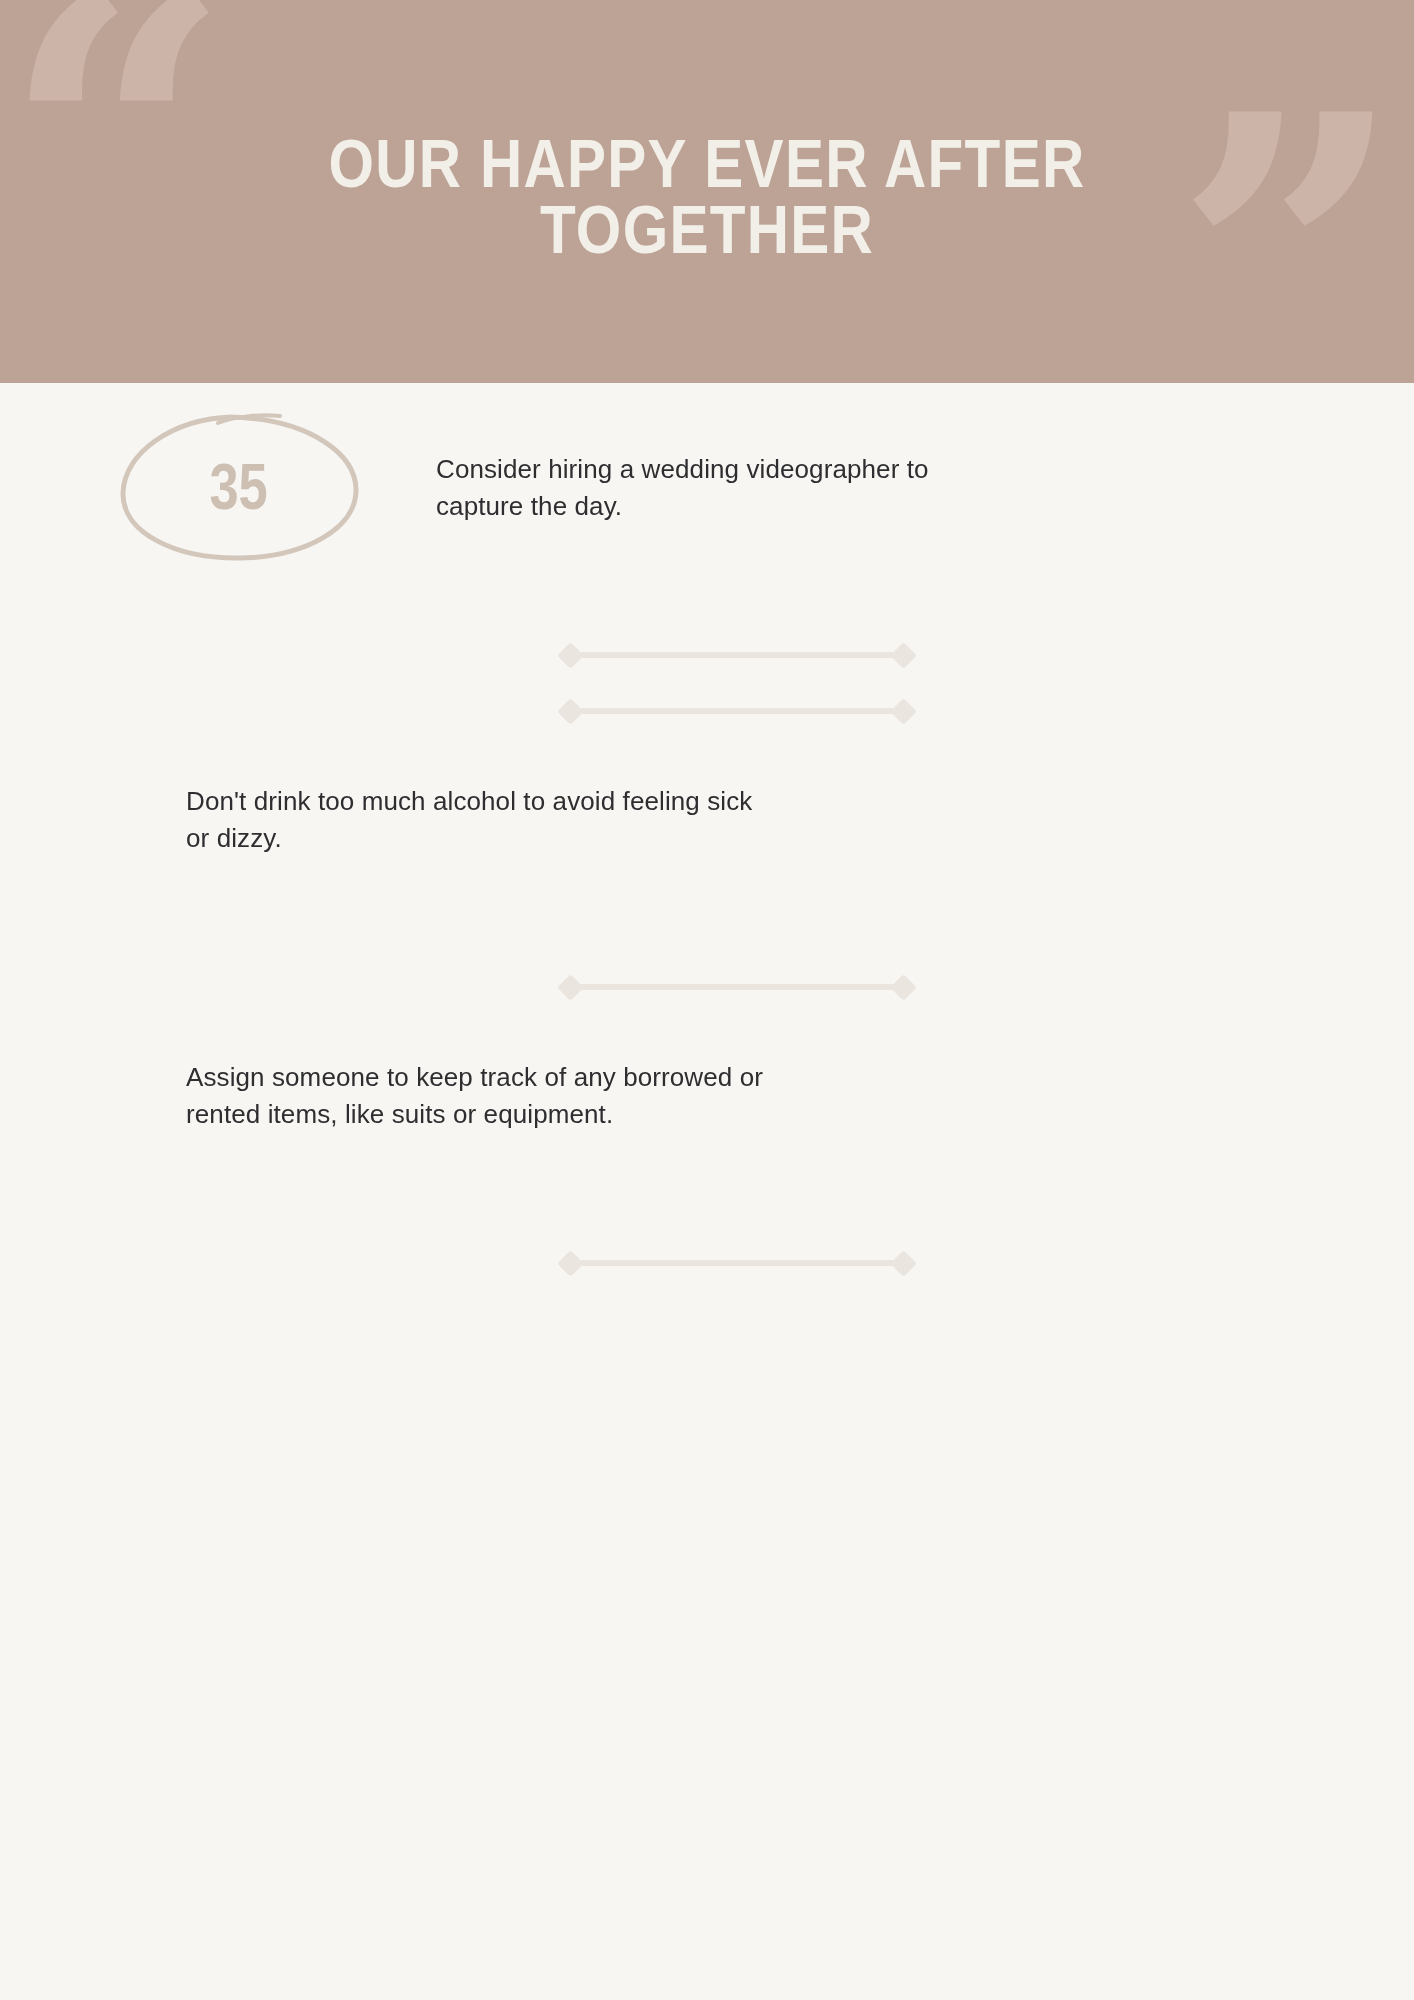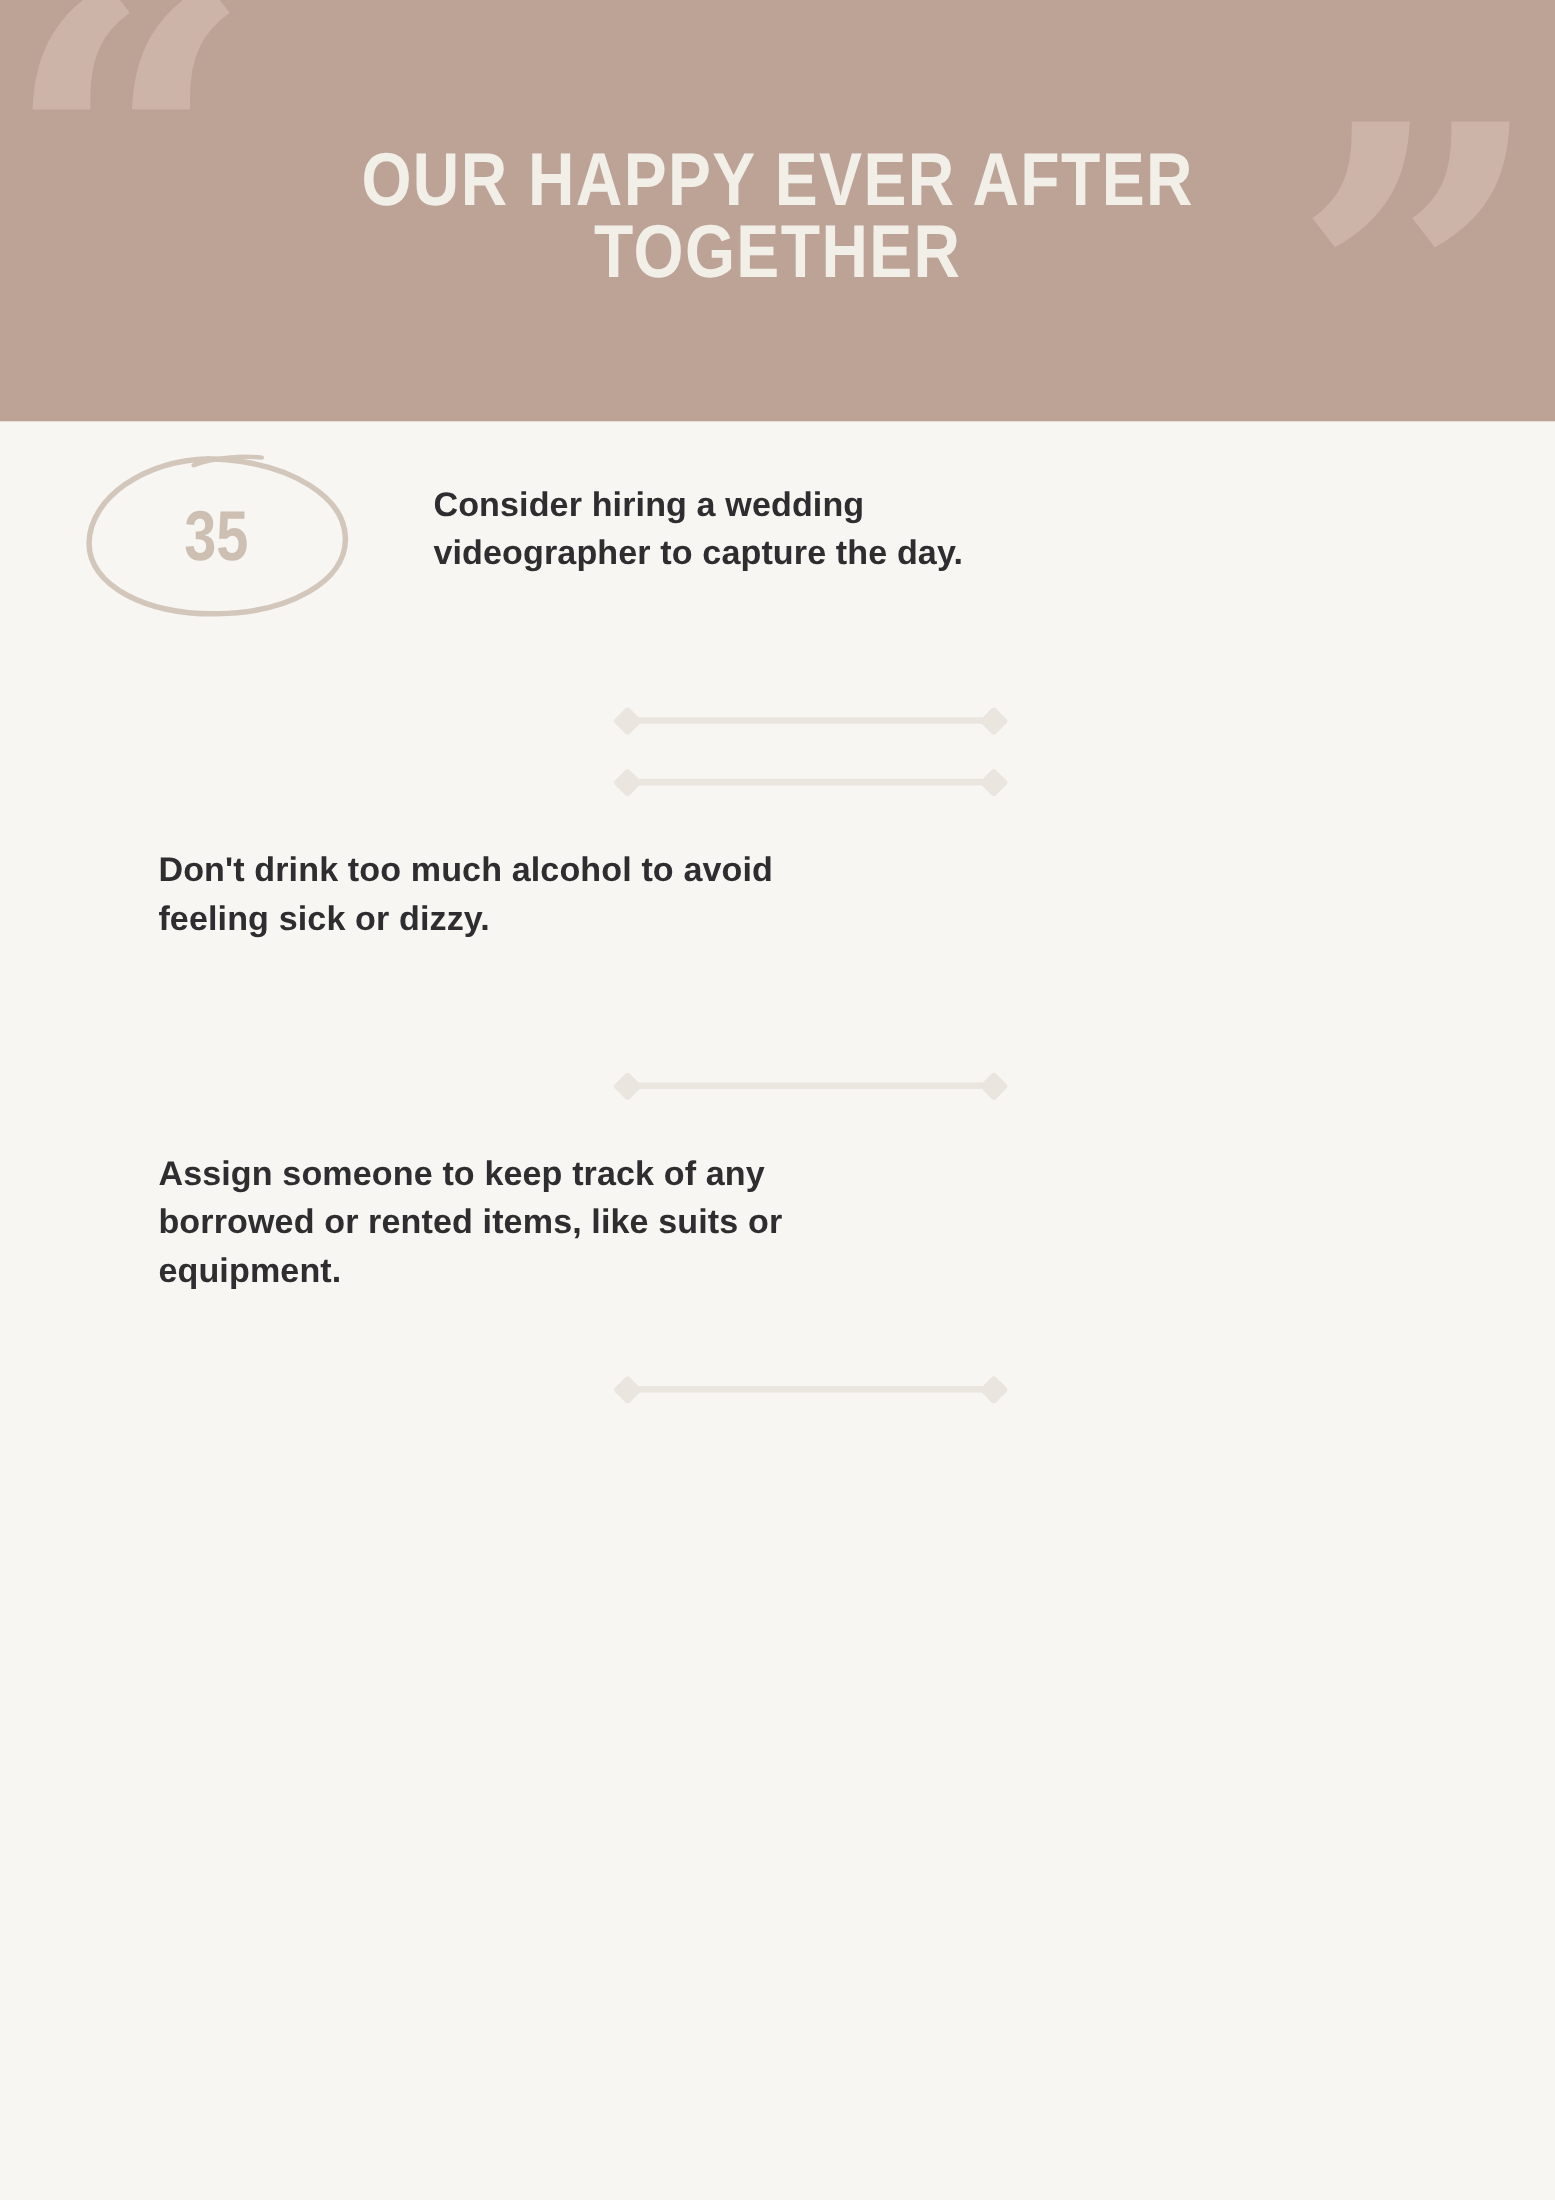--- a/index.html
+++ b/index.html
@@ -68,21 +68,21 @@
   
   .list {
     position: relative;
     padding-top: 24px;
   }
   .item {
     position: relative;
     display: flex;
     align-items: flex-start;
     height: 220px;
-    padding-left: 72px;
+    padding-left: 114px;
     box-sizing: border-box;
   }
   .badge {
     position: relative;
     width: 250px;
     height: 160px;
     flex: 0 0 250px;
     display: flex;
     align-items: center;
     justify-content: center;
@@ -102,28 +102,27 @@
     font-size: 64px;
     color: #cdbfb2;
     letter-spacing: 0px;
     transform: scaleX(0.82);
     line-height: 1;
     z-index: 2;
   }
   .item-text {
     flex: 1 1 auto;
     margin-left: 72px;
-    margin-top: 30px;
+    margin-top: 44px;
     max-width: 580px;
     font-family: "Liberation Sans", sans-serif;
-    font-size: 31px;
+    font-size: 26px;
     line-height: 1.42;
     color: #2e2e30;
     letter-spacing: 0.1px;
-    font-weight: bold;
   }
 
   
   .divider {
     position: relative;
     height: 56px;
     display: flex;
     align-items: center;
     justify-content: center;
     padding-left: 60px;

